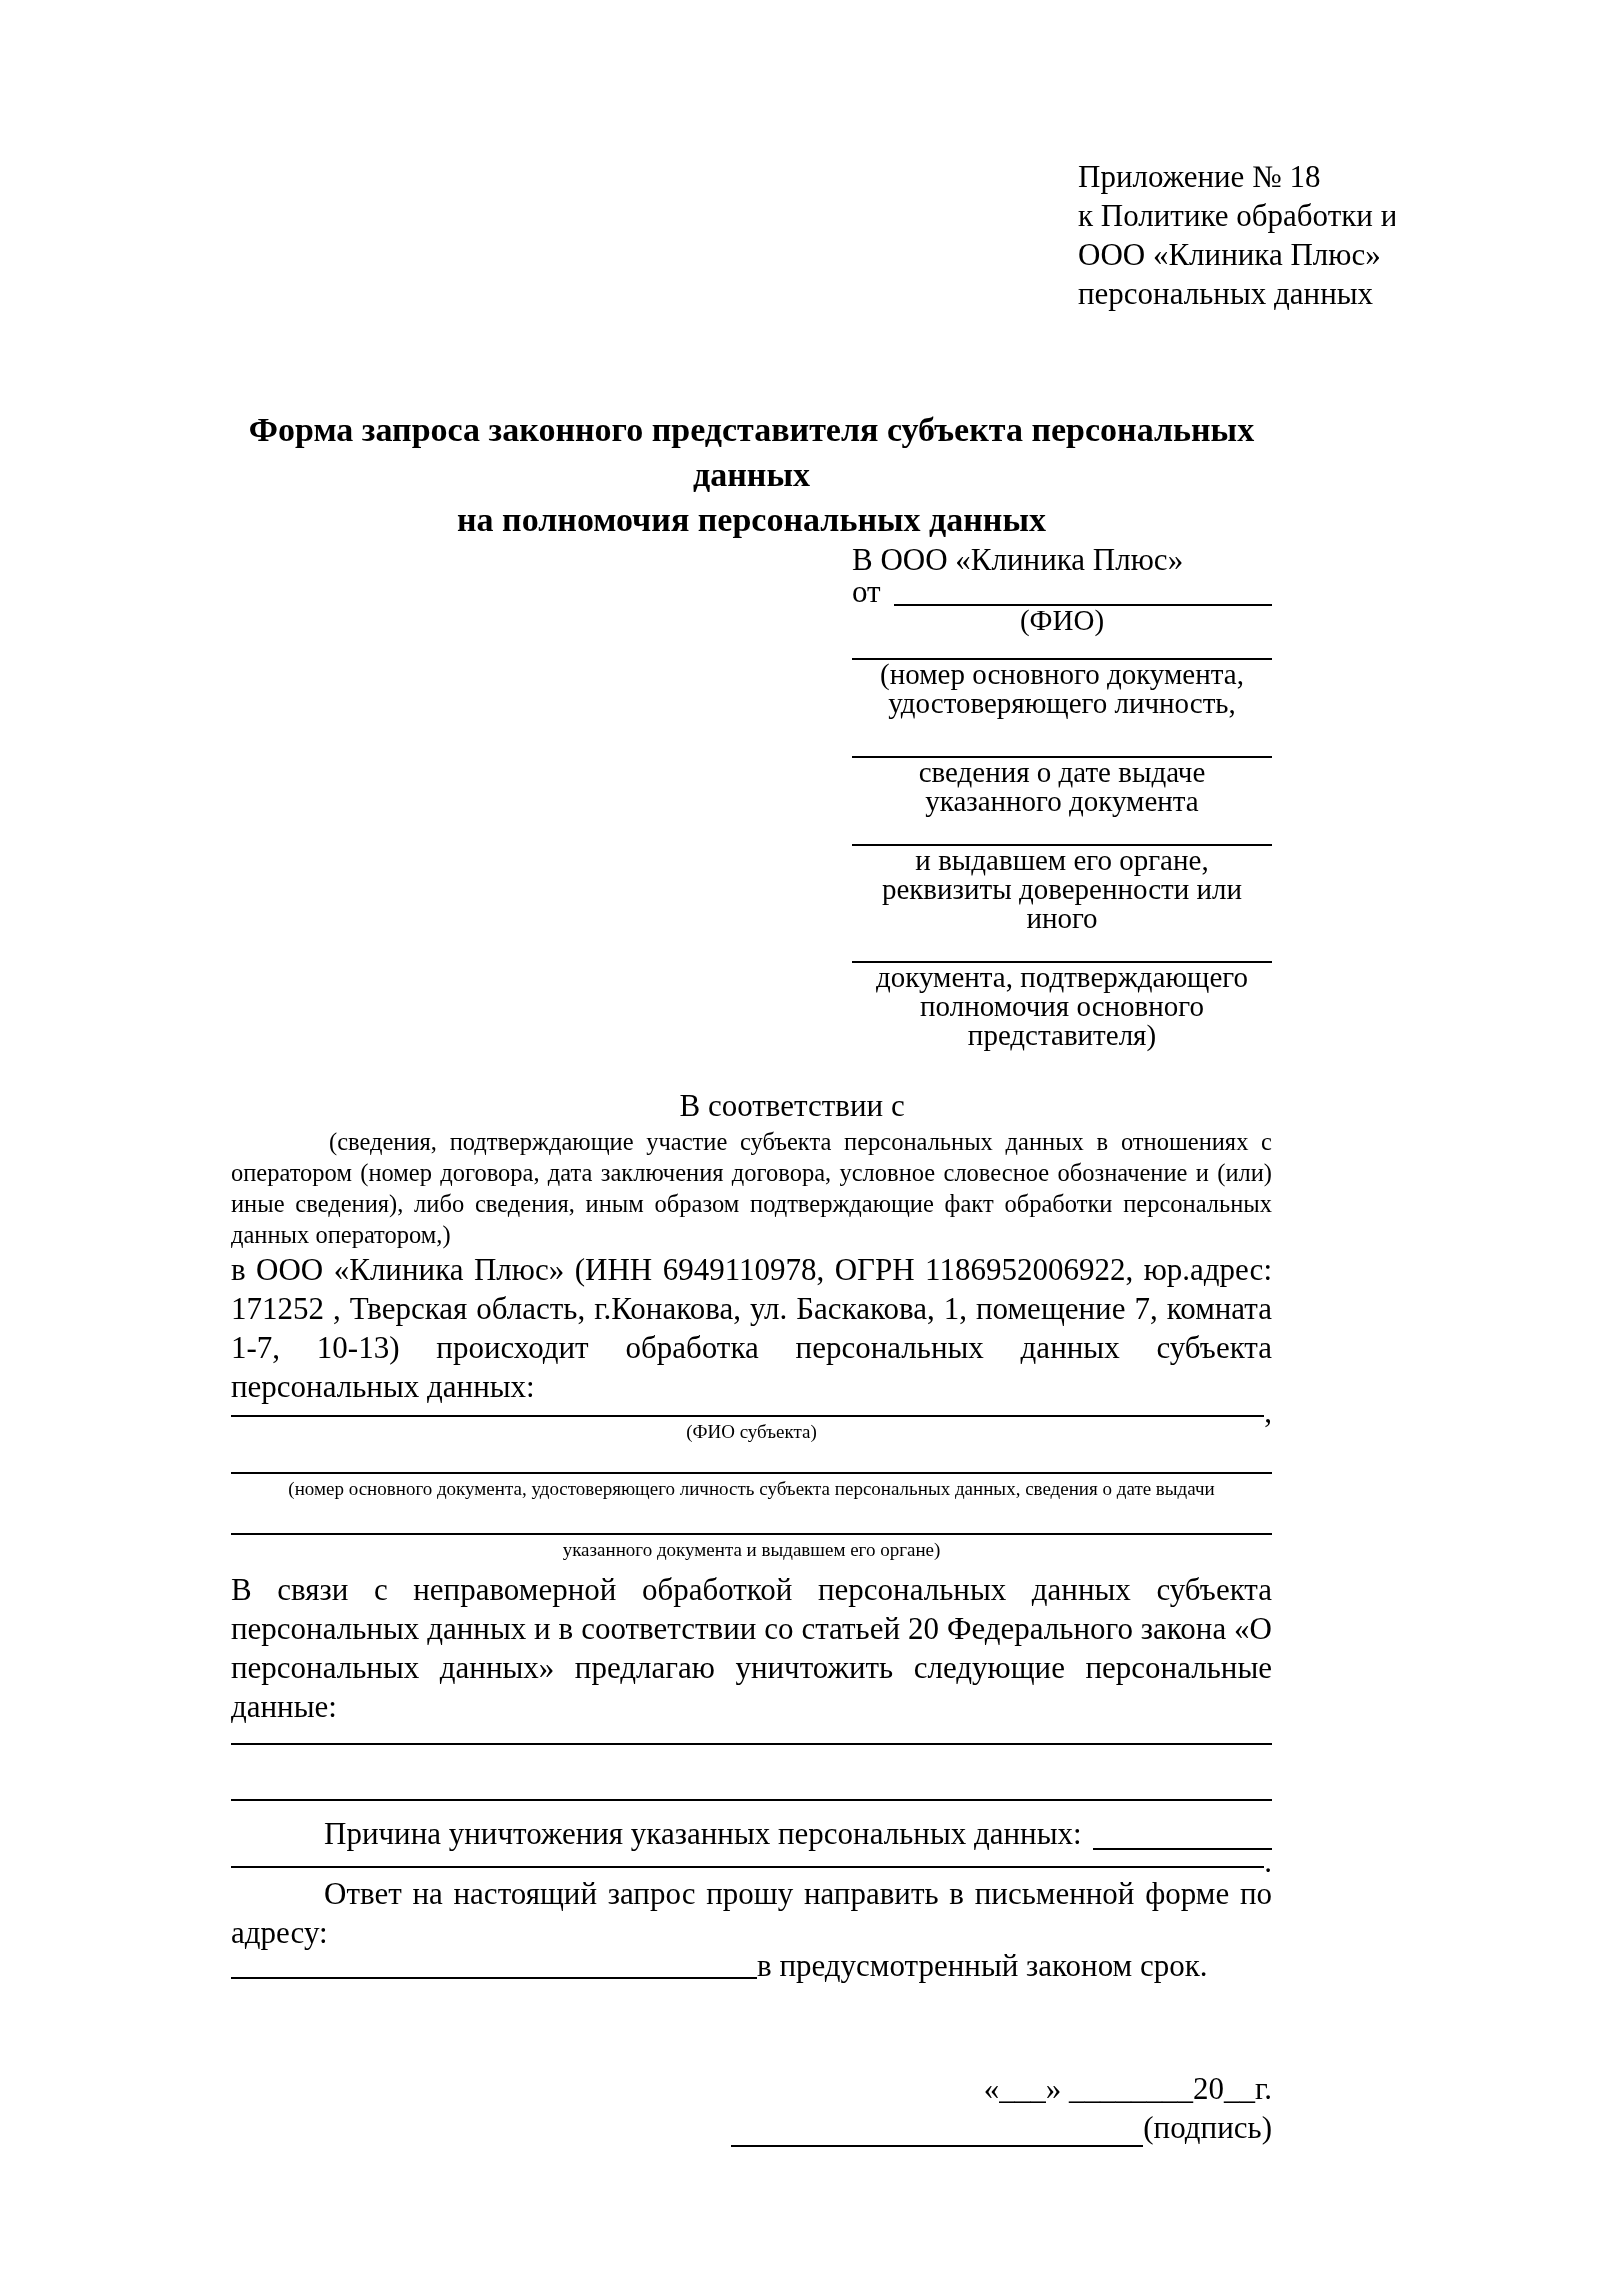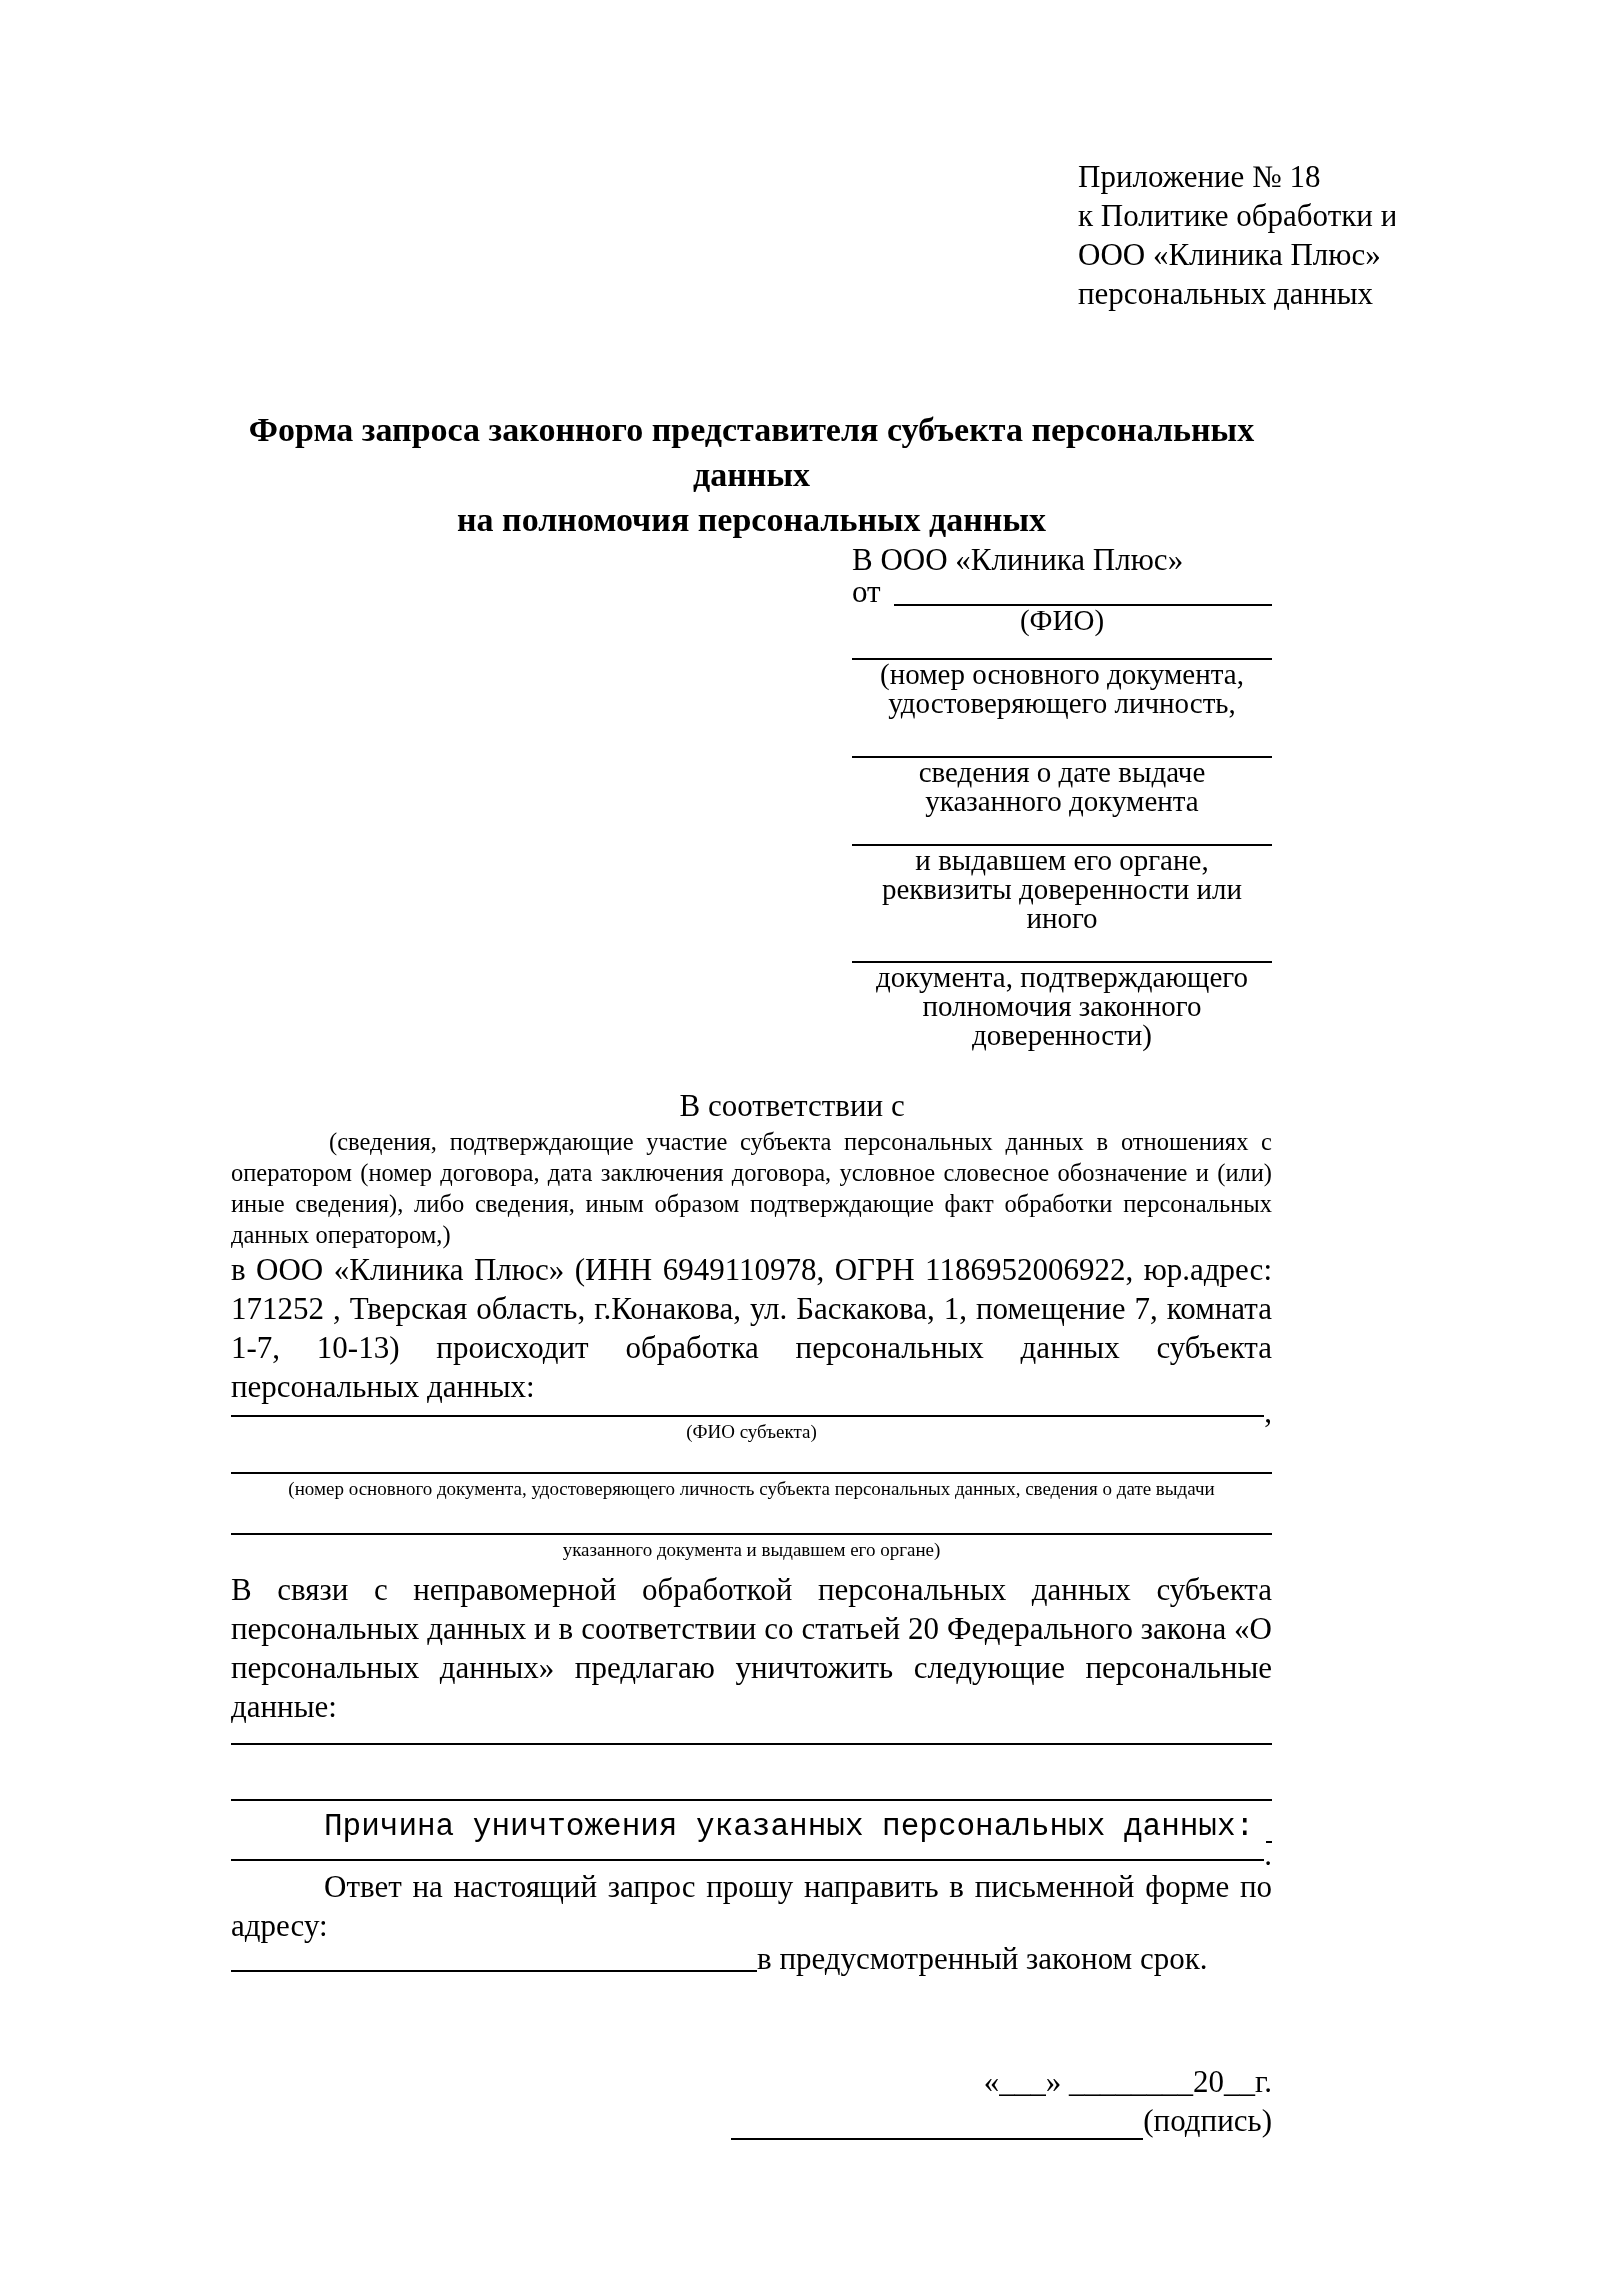--- a/index.html
+++ b/index.html
@@ -40,21 +40,21 @@
   .comma-row { height:11.8px; }
   .period-row { height:13.7px; margin-top:0; }
   .tail-char { font-size:31px; line-height:11.8px; }
   .fill-fixed { width:1208px; border-bottom:2.9px solid #000; }
   .center-cap { font-size:19px; line-height:29px; text-align:center; }
   .hr1 { margin-top:25.5px; border-bottom:2.9px solid #000; }
   .hr2 { margin-top:30px; border-bottom:2.9px solid #000; }
   .unlawful { margin-top:5.9px; }
   .blank1 { margin-top:17.6px; border-bottom:2.9px solid #000; }
   .blank2 { margin-top:54px; border-bottom:2.9px solid #000; }
-  .reason-row { margin-top:5px; height:41px; display:flex; align-items:flex-end; padding-left:93px;font-family:Liberation Mono, monospace; }
+  .reason-row { margin-top:12px; height:41px; display:flex; align-items:flex-end; padding-left:93px; }
   .reason-row .label { line-height:41px; padding-right:11.8px; white-space:nowrap; }
   .reason-row .fill { margin-bottom:3.9px; }
   .reply1 { margin-top:5.9px; line-height:39px; text-align:justify; text-align-last:justify; text-indent:93px; }
   .reply2 { height:27.4px; display:flex; align-items:flex-end; }
   .reply2 .fill-addr { width:526px; border-bottom:2.9px solid #000; }
   .reply2 .tail { line-height:27.4px; }
   .footer-row { margin-top:90px; height:39px; display:flex; justify-content:space-between; align-items:flex-end;flex-direction:column; }
   .date-left { line-height:39px; }
   .sig-group { display:flex; align-items:flex-end; }
   .sig-line { width:412px; border-bottom:2.9px solid #000; }
@@ -92,21 +92,21 @@
     <div class="g2">
       <div class="rule"></div>
       <div class="caption">сведения о дате выдаче указанного документа</div>
     </div>
     <div class="g3">
       <div class="rule"></div>
       <div class="caption">и выдавшем его органе, реквизиты доверенности или иного</div>
     </div>
     <div class="g4">
       <div class="rule"></div>
-      <div class="caption">документа, подтверждающего полномочия законного доверенности)</div>
+      <div class="caption">документа, подтверждающего полномочия основного представителя)</div>
     </div>
   </div>
 
   <div class="accord-row">
     <span class="label">В соответствии с</span>
     <span class="fill"></span>
   </div>
 
   <div class="fineprint">(сведения, подтверждающие участие субъекта персональных данных в отношениях с оператором (номер договора, дата заключения договора, условное словесное обозначение и (или) иные сведения), либо сведения, иным образом подтверждающие факт обработки персональных данных оператором,)</div>
 

